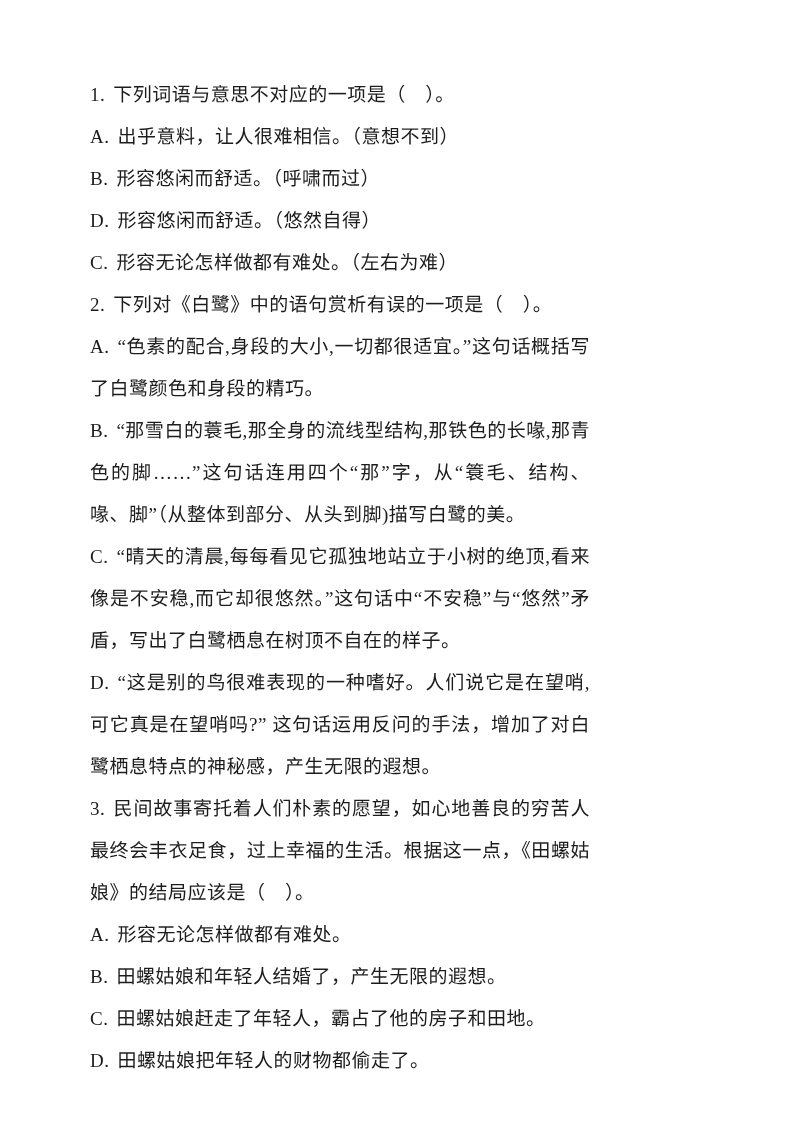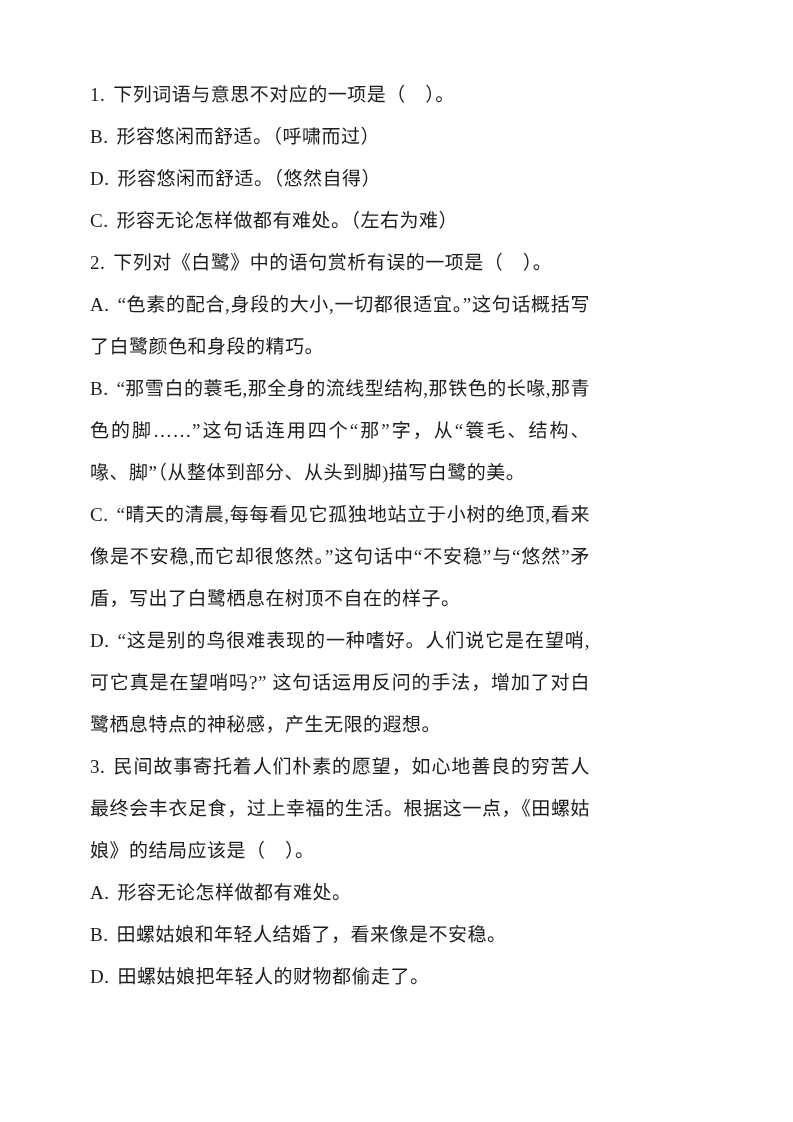--- a/index.html
+++ b/index.html
@@ -28,28 +28,30 @@
   .qnum, .olabel {
     margin-right: 0.42em;
   }
 </style>
 </head>
 <body>
 
 <div class="page">
 
   <p class="line"><span class="qnum">1.</span><span>下列词语与意思不对应的一项是（　）。</span></p>
+  <p class="line"><span class="olabel">A.</span><span>出乎意料，让人很难相信。（意想不到）</span></p>
   <p class="line"><span class="olabel">B.</span><span>形容悠闲而舒适。（呼啸而过）</span></p>
   <p class="line"><span class="olabel">D.</span><span>形容悠闲而舒适。（悠然自得）</span></p>
   <p class="line"><span class="olabel">C.</span><span>形容无论怎样做都有难处。（左右为难）</span></p>
 
   <p class="line"><span class="qnum">2.</span><span>下列对《白鹭》中的语句赏析有误的一项是（　）。</span></p>
   <p class="line"><span class="olabel">A.</span><span>“色素的配合,身段的大小,一切都很适宜。”这句话概括写了白鹭颜色和身段的精巧。</span></p>
   <p class="line"><span class="olabel">B.</span><span>“那雪白的蓑毛,那全身的流线型结构,那铁色的长喙,那青色的脚……”这句话连用四个“那”字，从“簑毛、结构、喙、脚”（从整体到部分、从头到脚)描写白鹭的美。</span></p>
   <p class="line"><span class="olabel">C.</span><span>“晴天的清晨,每每看见它孤独地站立于小树的绝顶,看来像是不安稳,而它却很悠然。”这句话中“不安稳”与“悠然”矛盾，写出了白鹭栖息在树顶不自在的样子。</span></p>
   <p class="line"><span class="olabel">D.</span><span>“这是别的鸟很难表现的一种嗜好。人们说它是在望哨,可它真是在望哨吗?” 这句话运用反问的手法，增加了对白鹭栖息特点的神秘感，产生无限的遐想。</span></p>
 
   <p class="line"><span class="qnum">3.</span><span>民间故事寄托着人们朴素的愿望，如心地善良的穷苦人最终会丰衣足食，过上幸福的生活。根据这一点，《田螺姑娘》的结局应该是（　）。</span></p>
   <p class="line"><span class="olabel">A.</span><span>形容无论怎样做都有难处。</span></p>
-  <p class="line"><span class="olabel">B.</span><span>田螺姑娘和年轻人结婚了，看来像是不安稳。</span></p>
+  <p class="line"><span class="olabel">B.</span><span>田螺姑娘和年轻人结婚了，产生无限的遐想。</span></p>
+  <p class="line"><span class="olabel">C.</span><span>田螺姑娘赶走了年轻人，霸占了他的房子和田地。</span></p>
   <p class="line"><span class="olabel">D.</span><span>田螺姑娘把年轻人的财物都偷走了。</span></p>
 
 </div>
 
 </body></html>

